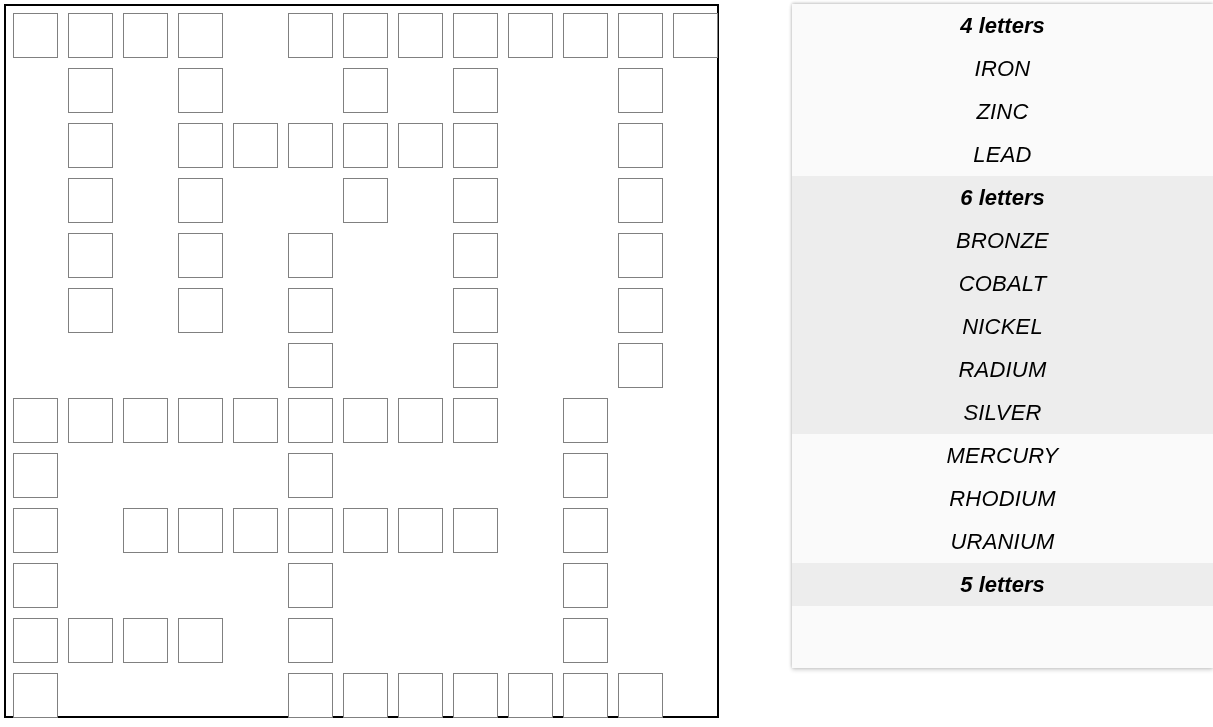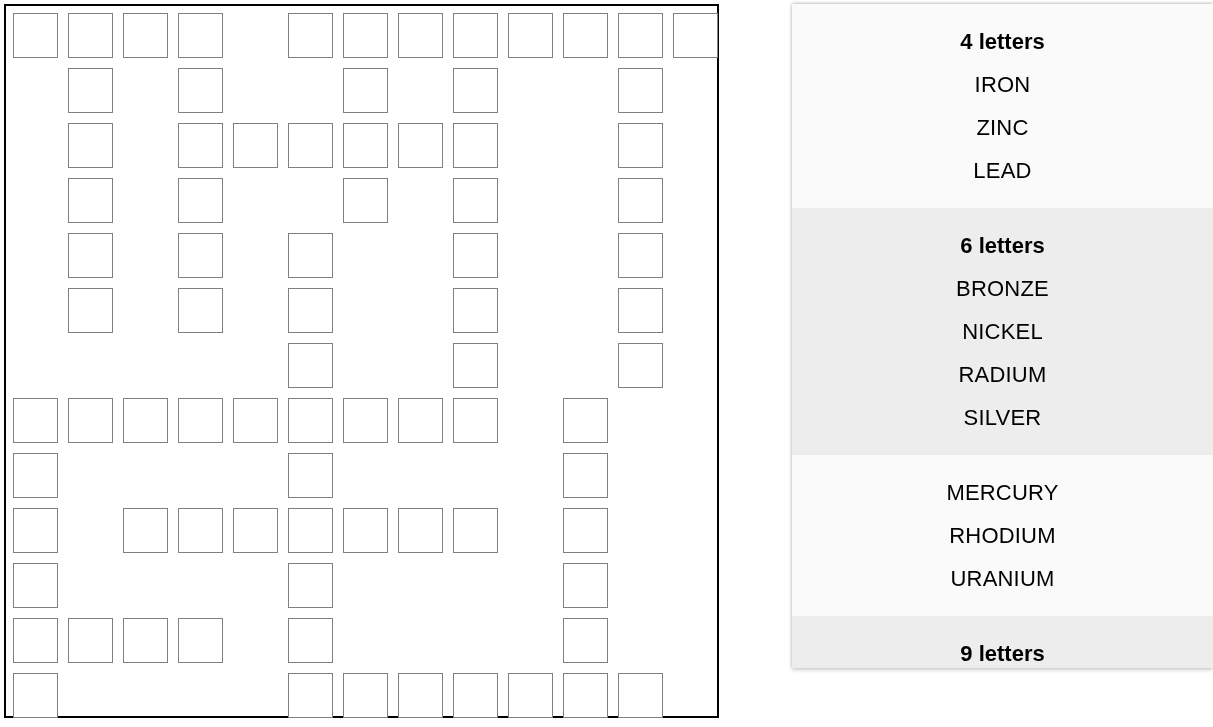--- a/index.html
+++ b/index.html
@@ -52,21 +52,22 @@
     top: 4px;
     width: 421px;
     height: 664px;
     background: #fafafa;
     overflow: hidden;
     box-shadow: 0 -1px 3px rgba(0,0,0,0.22), 0 2px 4px rgba(0,0,0,0.18);
   }
 
   .wl-section {
     width: 100%;
-    padding: 16px;
+    padding: 0;
+    font-style: italic;
   }
   .wl-section.shade-a { background: #fafafa; }
   .wl-section.shade-b { background: #ededed; }
 
   .wl-header {
     text-align: center;
     font-size: 22px;
     font-weight: bold;
     color: #000000;
     line-height: 43px;
@@ -178,27 +179,28 @@
   <div id="wordlist-panel">
       <div class="wl-section shade-a">
         <div class="wl-header">4 letters</div>
         <div class="wl-word">IRON</div>
         <div class="wl-word">ZINC</div>
         <div class="wl-word">LEAD</div>
       </div>
       <div class="wl-section shade-b">
         <div class="wl-header">6 letters</div>
         <div class="wl-word">BRONZE</div>
+        <div class="wl-word">COBALT</div>
         <div class="wl-word">NICKEL</div>
         <div class="wl-word">RADIUM</div>
         <div class="wl-word">SILVER</div>
       </div>
       <div class="wl-section shade-a">
         <div class="wl-word">MERCURY</div>
         <div class="wl-word">RHODIUM</div>
         <div class="wl-word">URANIUM</div>
       </div>
       <div class="wl-section shade-b">
-        <div class="wl-header">9 letters</div>
+        <div class="wl-header">5 letters</div>
       </div>
     </div>
 
 </div>
 
 </body></html>

